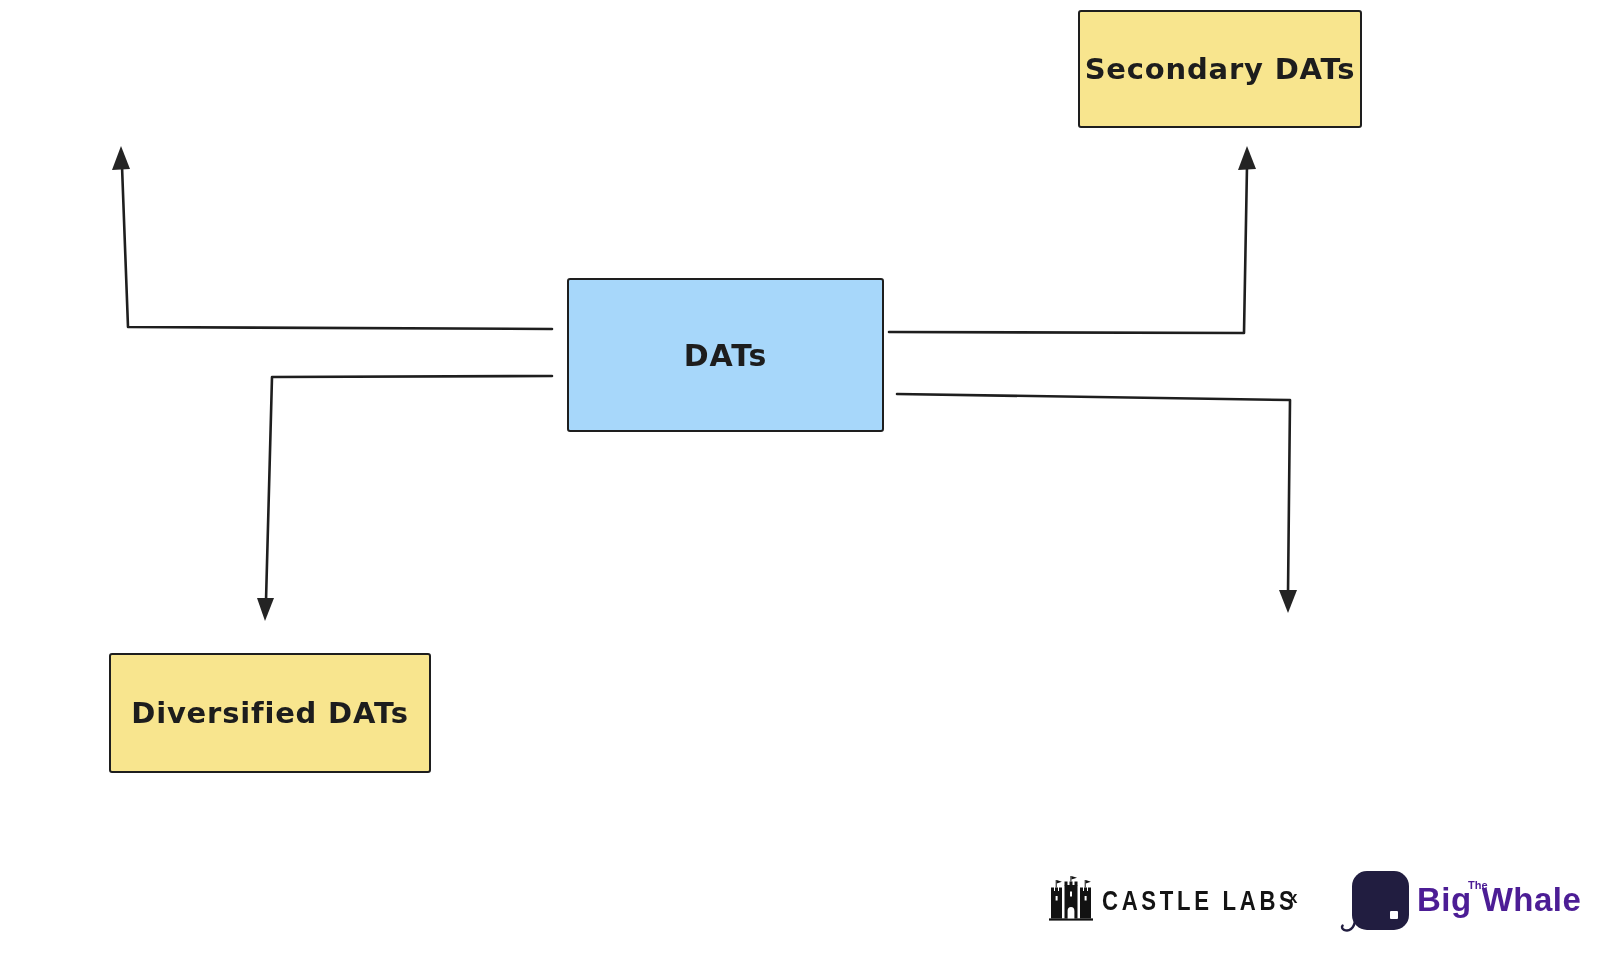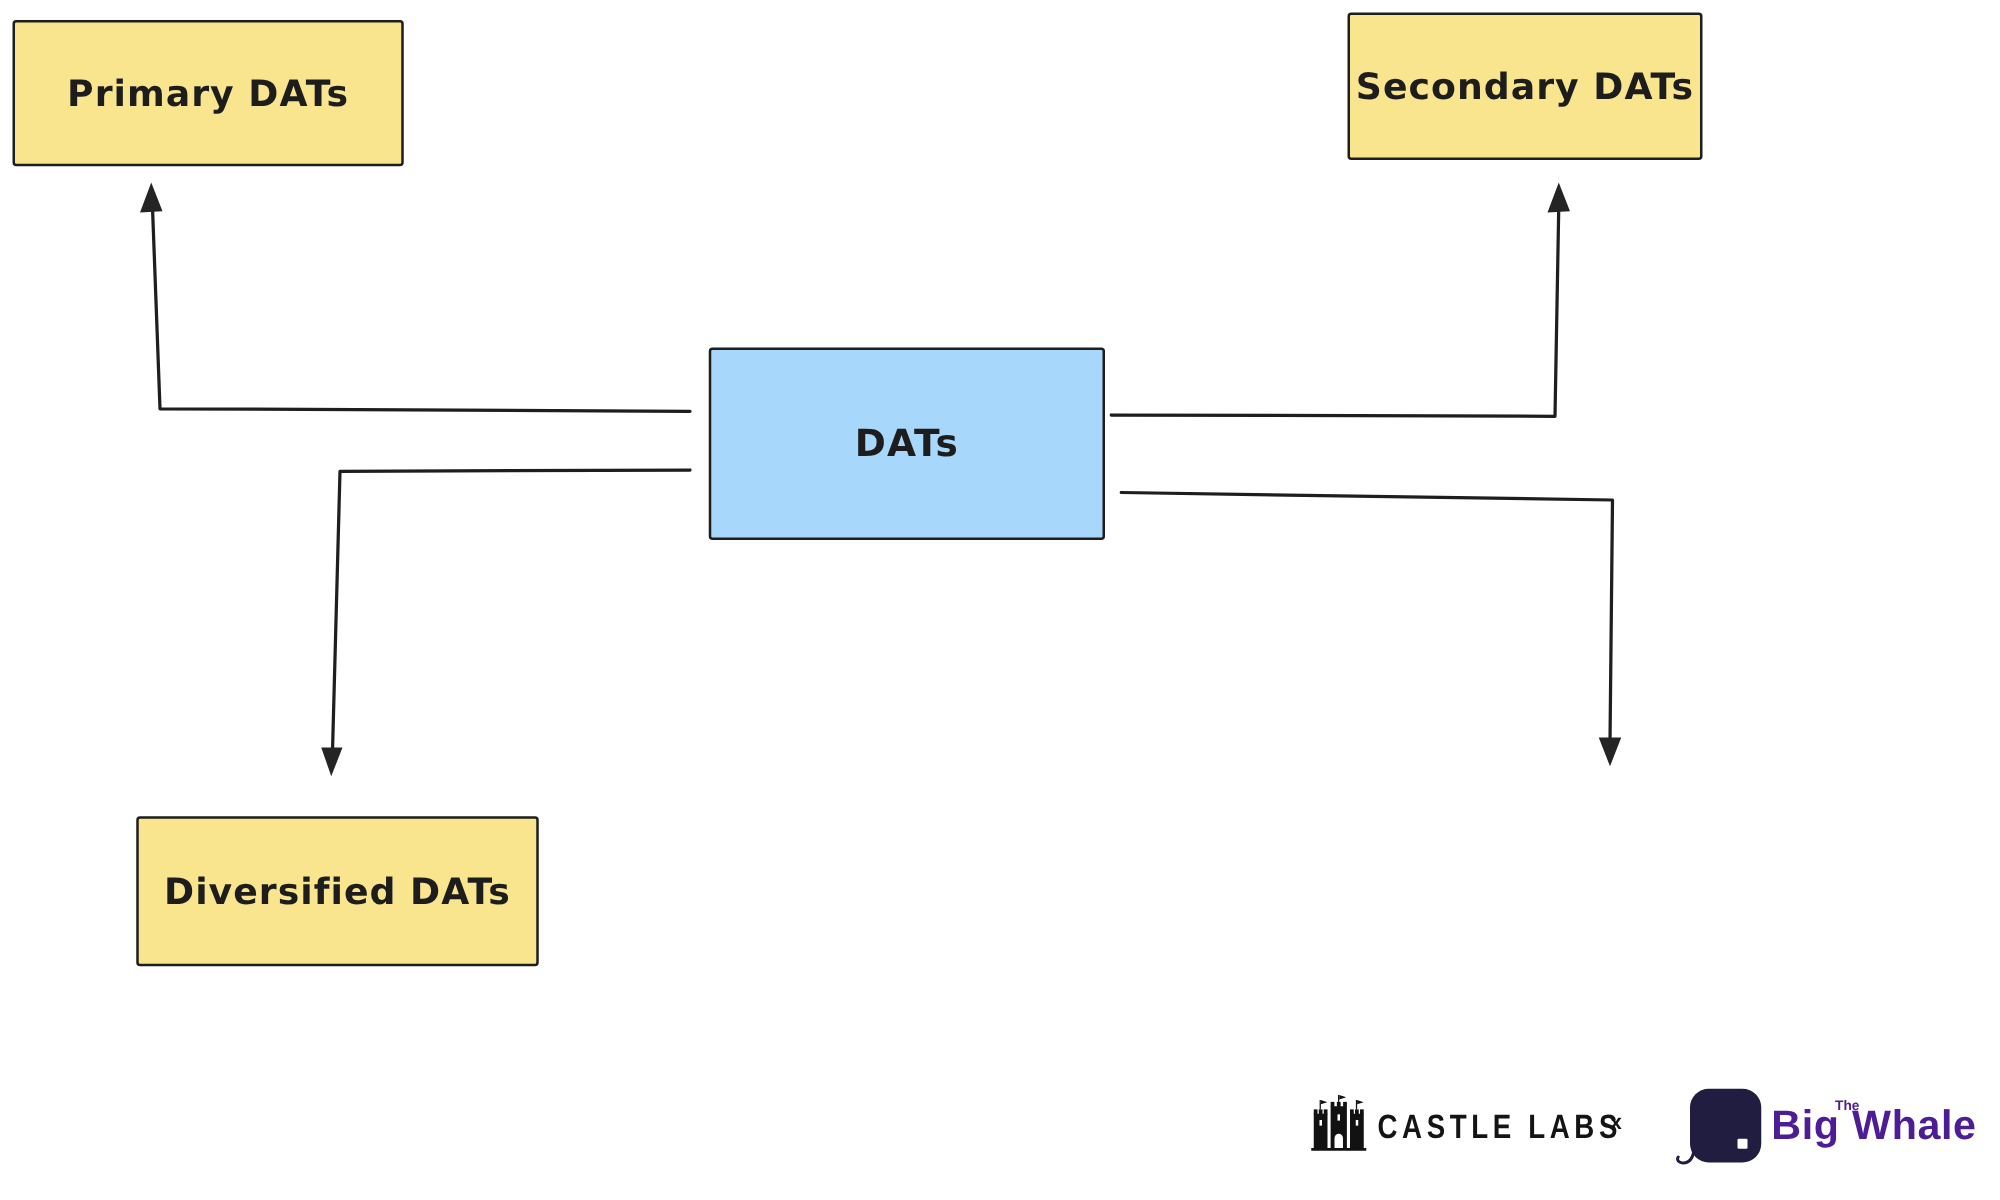--- a/index.html
+++ b/index.html
@@ -133,23 +133,20 @@
     <g>
       <path class="edge" d="M889 332 L1244 333 L1247 166"></path>
       <polygon class="head" points="1247,146 1238,170 1256,169"></polygon>
     </g>
     <g>
       <path class="edge" d="M897 394 L1290 400 L1288 594"></path>
       <polygon class="head" points="1288,613 1279,590 1297,590"></polygon>
     </g>
   </svg>
 
-  <div class="node yellow node-primary">
-    <span>Primary DATs</span>
-  </div>
 
   <div class="node yellow node-secondary">
     <span>Secondary DATs</span>
   </div>
 
   <div class="node blue node-center">
     <span>DATs</span>
   </div>
 
   <div class="node yellow node-diversified">

